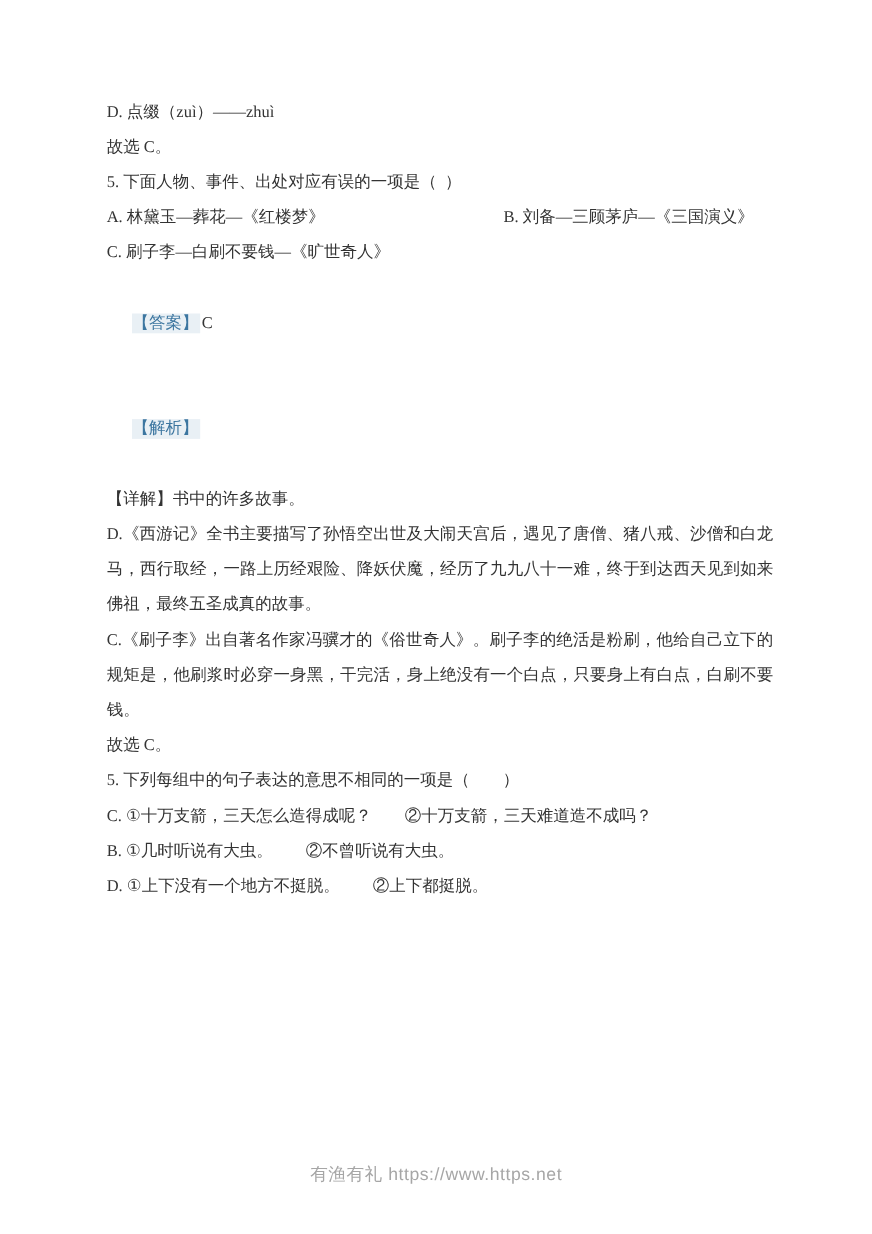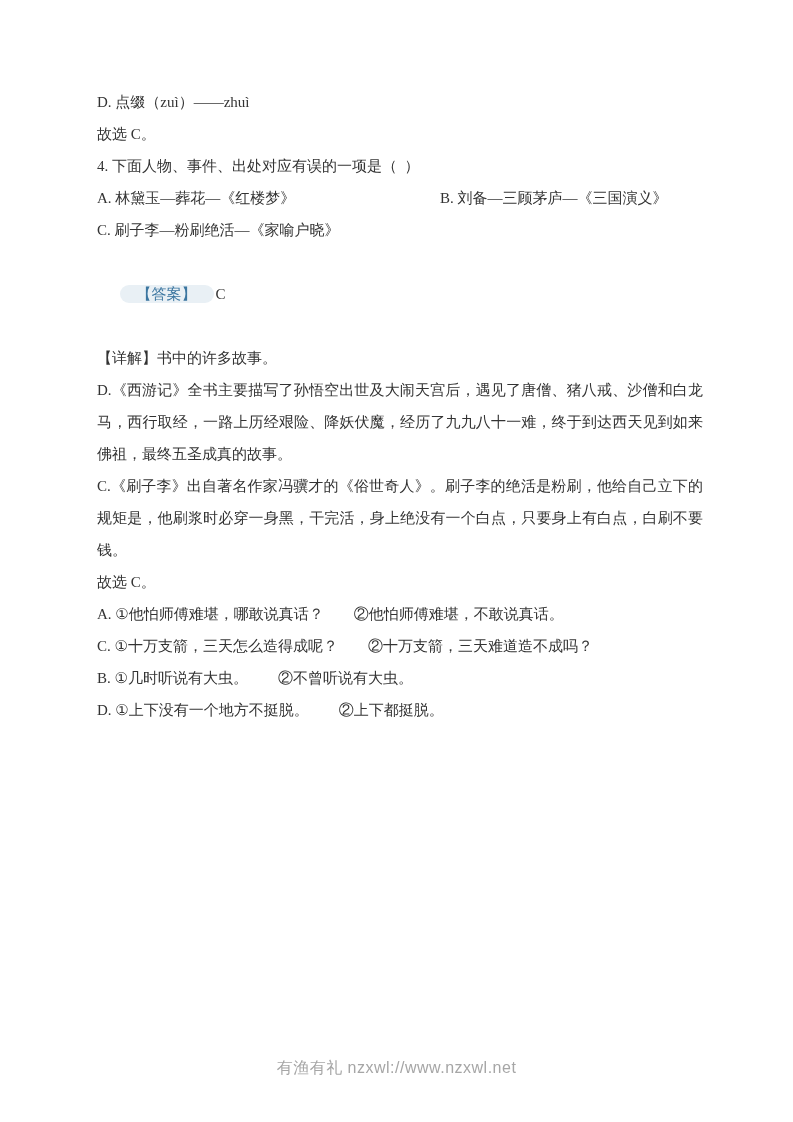--- a/index.html
+++ b/index.html
@@ -1,15 +1,15 @@
 <!DOCTYPE html>
 <html><head>
 <meta charset="utf-8">
 <style>
-  * { margin: 0; padding: 0; box-sizing: border-box; border-radius: 29px; }
+  * { margin: 0; padding: 0; box-sizing: border-box; }
   html, body { background: #ffffff; }
   .page {
     position: relative;
     width: 793px;
     height: 1122px;
     background: #ffffff;
     font-family: "Liberation Serif", "DejaVu Serif", serif;
     color: #333333;
     overflow: hidden;
   }
@@ -27,25 +27,25 @@
   .para {
     line-height: 32px;
     text-align: justify;
     white-space: pre-wrap;
   }
   .opt-row {
     display: flex;
     line-height: 32px;
   }
   .opt-left { width: 343px; flex: 0 0 343px; }
-  .opt-right { flex: 1; }
+  .opt-right { flex: 1; text-align: center; }
   .tag {
     color: #3c76a0;
     background: #e9f0f5;
-    padding: 1px 17px;
+    padding: 1px 1px;
   }
   .answer-value { color: #333333; padding-left: 2px; }
   .footer {
     position: absolute;
     left: 0;
     top: 1058px;
     width: 100%;
     text-align: center;
     font-family: "Liberation Sans", "DejaVu Sans", sans-serif;
     font-size: 16px;
@@ -55,39 +55,42 @@
 </style>
 </head>
 <body>
 
 <div class="page">
   <div class="content">
 
     <div class="line">D. 点缀（zuì）——zhuì</div>
     <div class="line">故选 C。</div>
 
-    <div class="line">4. 下面人物、事件、出处对应有误的一项是（  ）</div>
+    <div class="line">5. 下面人物、事件、出处对应有误的一项是（  ）</div>
     <div class="opt-row">
       <span class="opt-left">A. 林黛玉—葬花—《红楼梦》</span>
       <span class="opt-right">B. 刘备—三顾茅庐—《三国演义》</span>
     </div>
     <div class="opt-row">
-      <span class="opt-left">C. 刷子李—粉刷绝活—《家喻户晓》</span>
+      <span class="opt-left">C. 刷子李—白刷不要钱—《旷世奇人》</span>
     </div>
 
     <div class="line">
       <span class="tag">【答案】</span><span class="answer-value">C</span>
+    </div>
+    <div class="line">
+      <span class="tag">【解析】</span>
     </div>
 
     <div class="line">【详解】书中的许多故事。</div>
     <div class="para">D.《西游记》全书主要描写了孙悟空出世及大闹天宫后，遇见了唐僧、猪八戒、沙僧和白龙马，西行取经，一路上历经艰险、降妖伏魔，经历了九九八十一难，终于到达西天见到如来佛祖，最终五圣成真的故事。</div>
     <div class="para">C.《刷子李》出自著名作家冯骥才的《俗世奇人》。刷子李的绝活是粉刷，他给自己立下的规矩是，他刷浆时必穿一身黑，干完活，身上绝没有一个白点，只要身上有白点，白刷不要钱。</div>
     <div class="line">故选 C。</div>
 
-    <div class="line">A. ①他怕师傅难堪，哪敢说真话？　　②他怕师傅难堪，不敢说真话。</div>
+    <div class="line">5. 下列每组中的句子表达的意思不相同的一项是（　　）</div>
     <div class="line">C. ①十万支箭，三天怎么造得成呢？　　②十万支箭，三天难道造不成吗？</div>
     <div class="line">B. ①几时听说有大虫。　　②不曾听说有大虫。</div>
     <div class="line">D. ①上下没有一个地方不挺脱。　　②上下都挺脱。</div>
 
   </div>
 
-  <div class="footer">有渔有礼 nzxwl://www.nzxwl.net</div>
+  <div class="footer">有渔有礼 https://www.https.net</div>
 </div>
 
 </body></html>

